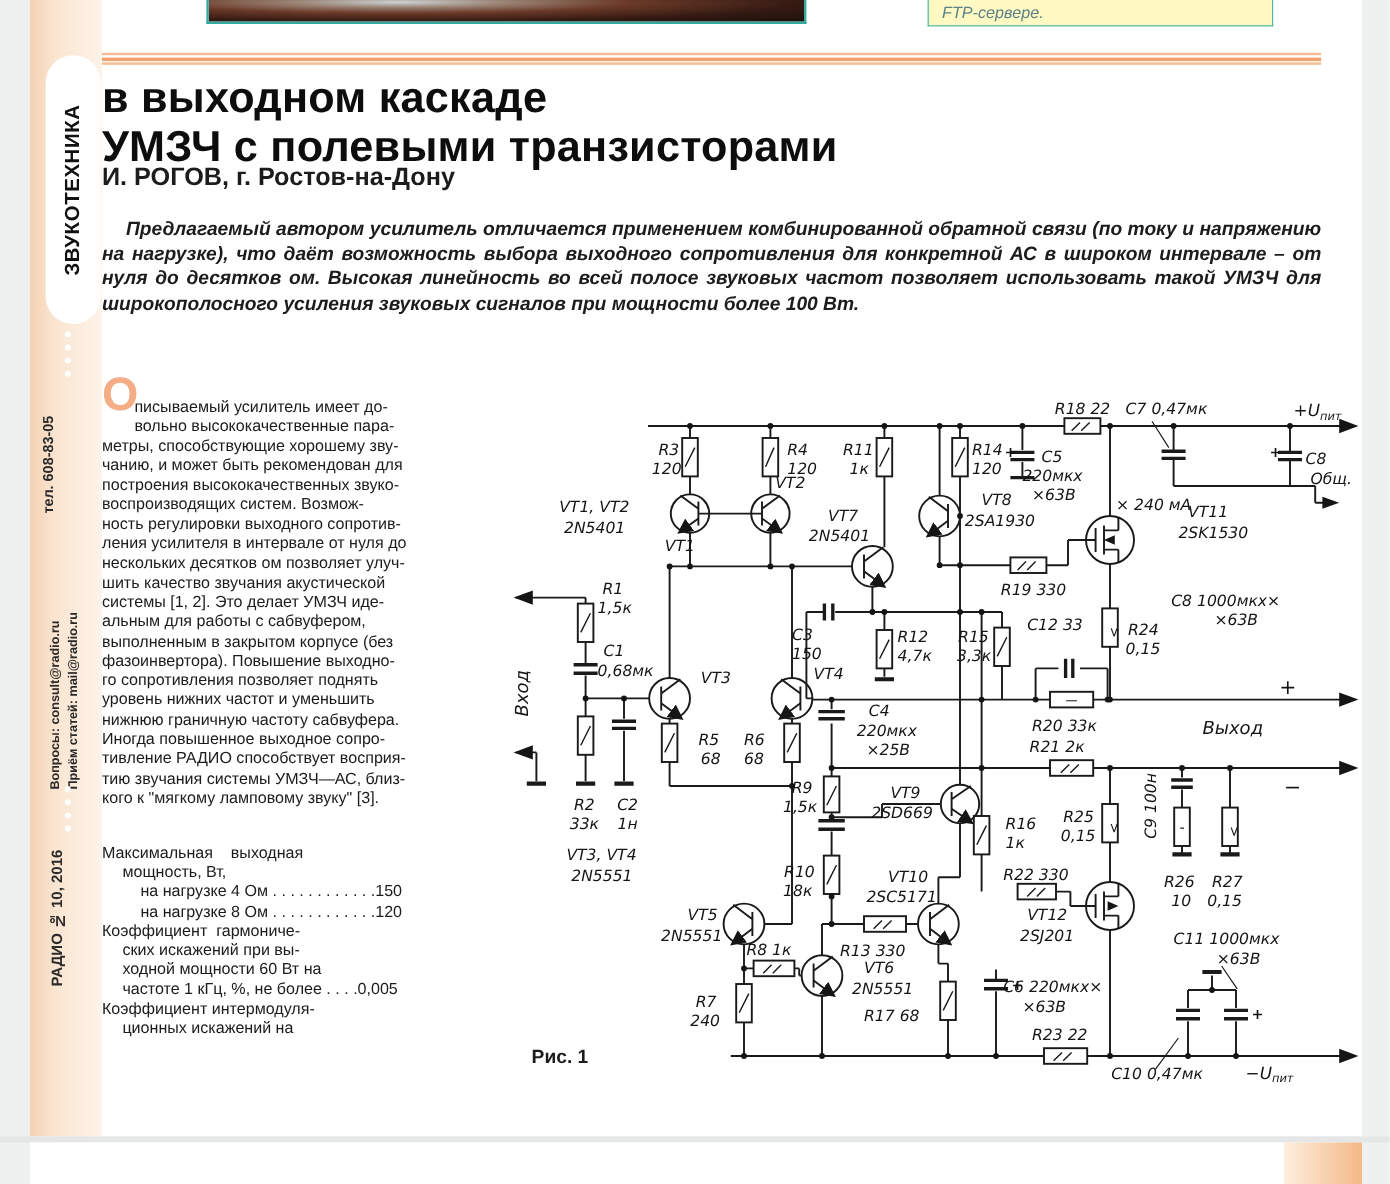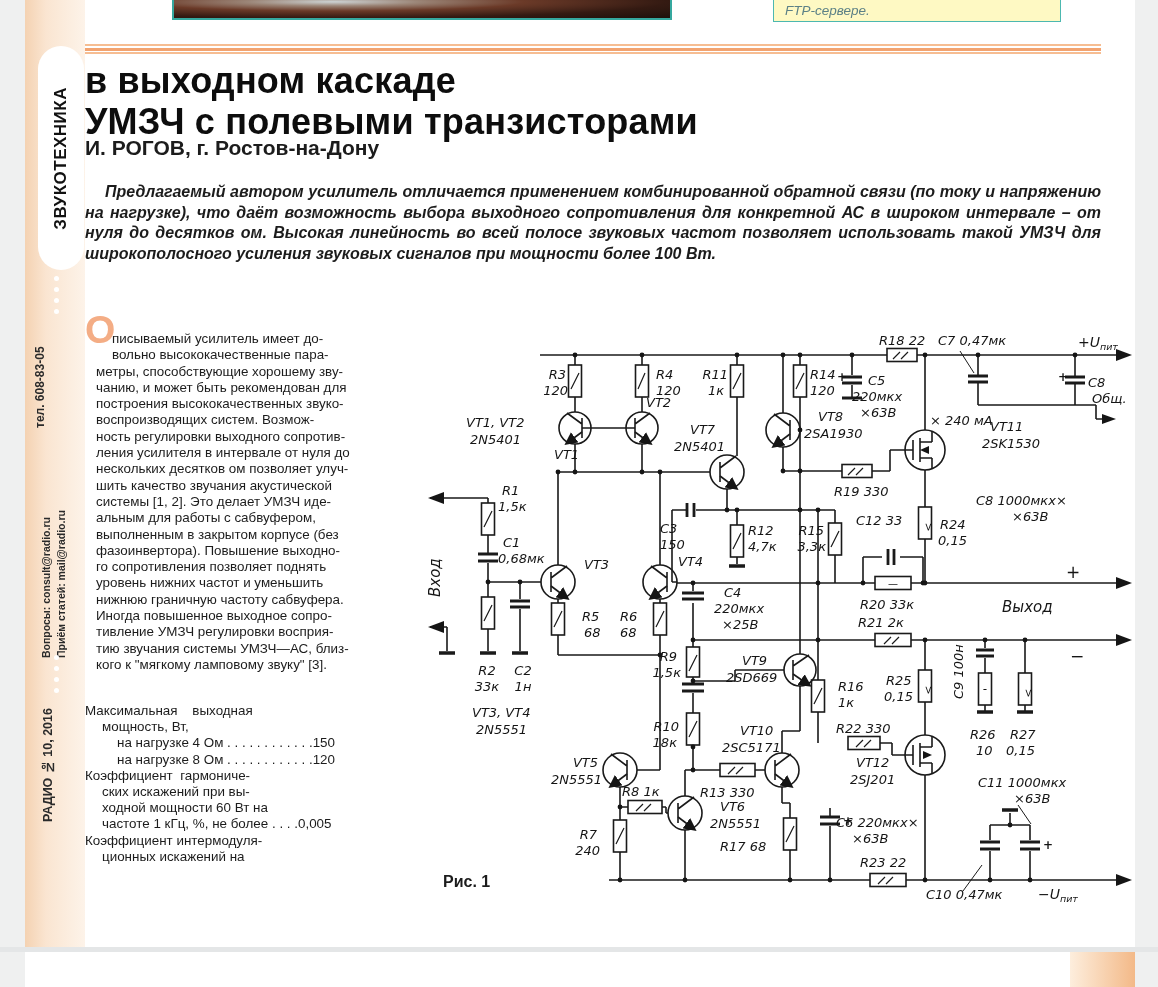--- a/index.html
+++ b/index.html
@@ -31,21 +31,21 @@
   .r1{top:44px;height:2px;background:#f6bd92;}
   .r2{top:47.5px;height:3px;}
   .r3{top:52px;height:2px;background:#f6bd92;}
   .title{position:absolute;left:60px;top:60px;width:1016px;font-size:36px;line-height:41px;
          font-weight:800;letter-spacing:.2px;color:#0d0d0d;}
   .author{position:absolute;left:60px;top:136px;font-size:21px;font-weight:bold;}
   .lead{position:absolute;left:60px;top:182px;width:1016px;font-size:16px;line-height:20.6px;
         font-weight:bold;font-style:italic;text-align:justify;text-indent:20px;}
   
   .bodycol{position:absolute;left:60px;top:311px;width:228px;font-size:13.4px;margin-top:20px;}
-  .bodyline{height:16.3px;line-height:16.3px;white-space:nowrap;text-align:justify;padding-left:11px;}
+  .bodyline{height:16.3px;line-height:16.3px;white-space:nowrap;text-align:justify;}
   .bodyline.j::after{content:"";display:inline-block;width:100%;}
   .bodyline.pad{padding-left:27px;}
   .dropcap{position:absolute;left:60px;top:313px;font-size:39px;line-height:34px;font-weight:bold;color:#f4ad85;}
   .specs-head{position:absolute;left:60px;top:660px;width:228px;text-align:center;
               font-size:13.5px;font-weight:bold;line-height:16.5px;}
   .specs{position:absolute;left:60px;top:703px;width:250px;font-size:13.4px;}
   .specline{height:16.2px;line-height:16.2px;white-space:pre;}
   .i1{padding-left:17px;} .i2{padding-left:32px;}
   .figcap{position:absolute;left:418px;top:873px;font-size:16px;font-weight:bold;text-align:right;}
   
@@ -112,21 +112,21 @@
       <div class="bodyline j">нескольких десятков ом позволяет улуч-</div>
       <div class="bodyline j">шить качество звучания акустической</div>
       <div class="bodyline j">системы [1, 2]. Это делает УМЗЧ иде-</div>
       <div class="bodyline j">альным для работы с сабвуфером,</div>
       <div class="bodyline j">выполненным в закрытом корпусе (без</div>
       <div class="bodyline j">фазоинвертора). Повышение выходно-</div>
       <div class="bodyline j">го сопротивления позволяет поднять</div>
       <div class="bodyline j">уровень нижних частот и уменьшить</div>
       <div class="bodyline j">нижнюю граничную частоту сабвуфера.</div>
       <div class="bodyline j">Иногда повышенное выходное сопро-</div>
-      <div class="bodyline j">тивление УМЗЧ регулировки восприя-</div>
+      <div class="bodyline j">тивление РАДИО способствует восприя-</div>
       <div class="bodyline j">тию звучания системы УМЗЧ—АС, близ-</div>
       <div class="bodyline">кого к "мягкому ламповому звуку" [3].</div>
     </div>
   <div class="specs" id="specs-col">
       <div class="specline">Максимальная    выходная</div>
       <div class="specline i1">мощность, Вт,</div>
       <div class="specline i2">на нагрузке 4 Ом . . . . . . . . . . . .150</div>
       <div class="specline i2">на нагрузке 8 Ом . . . . . . . . . . . .120</div>
       <div class="specline">Коэффициент  гармониче-</div>
       <div class="specline i1">ских искажений при вы-</div>

